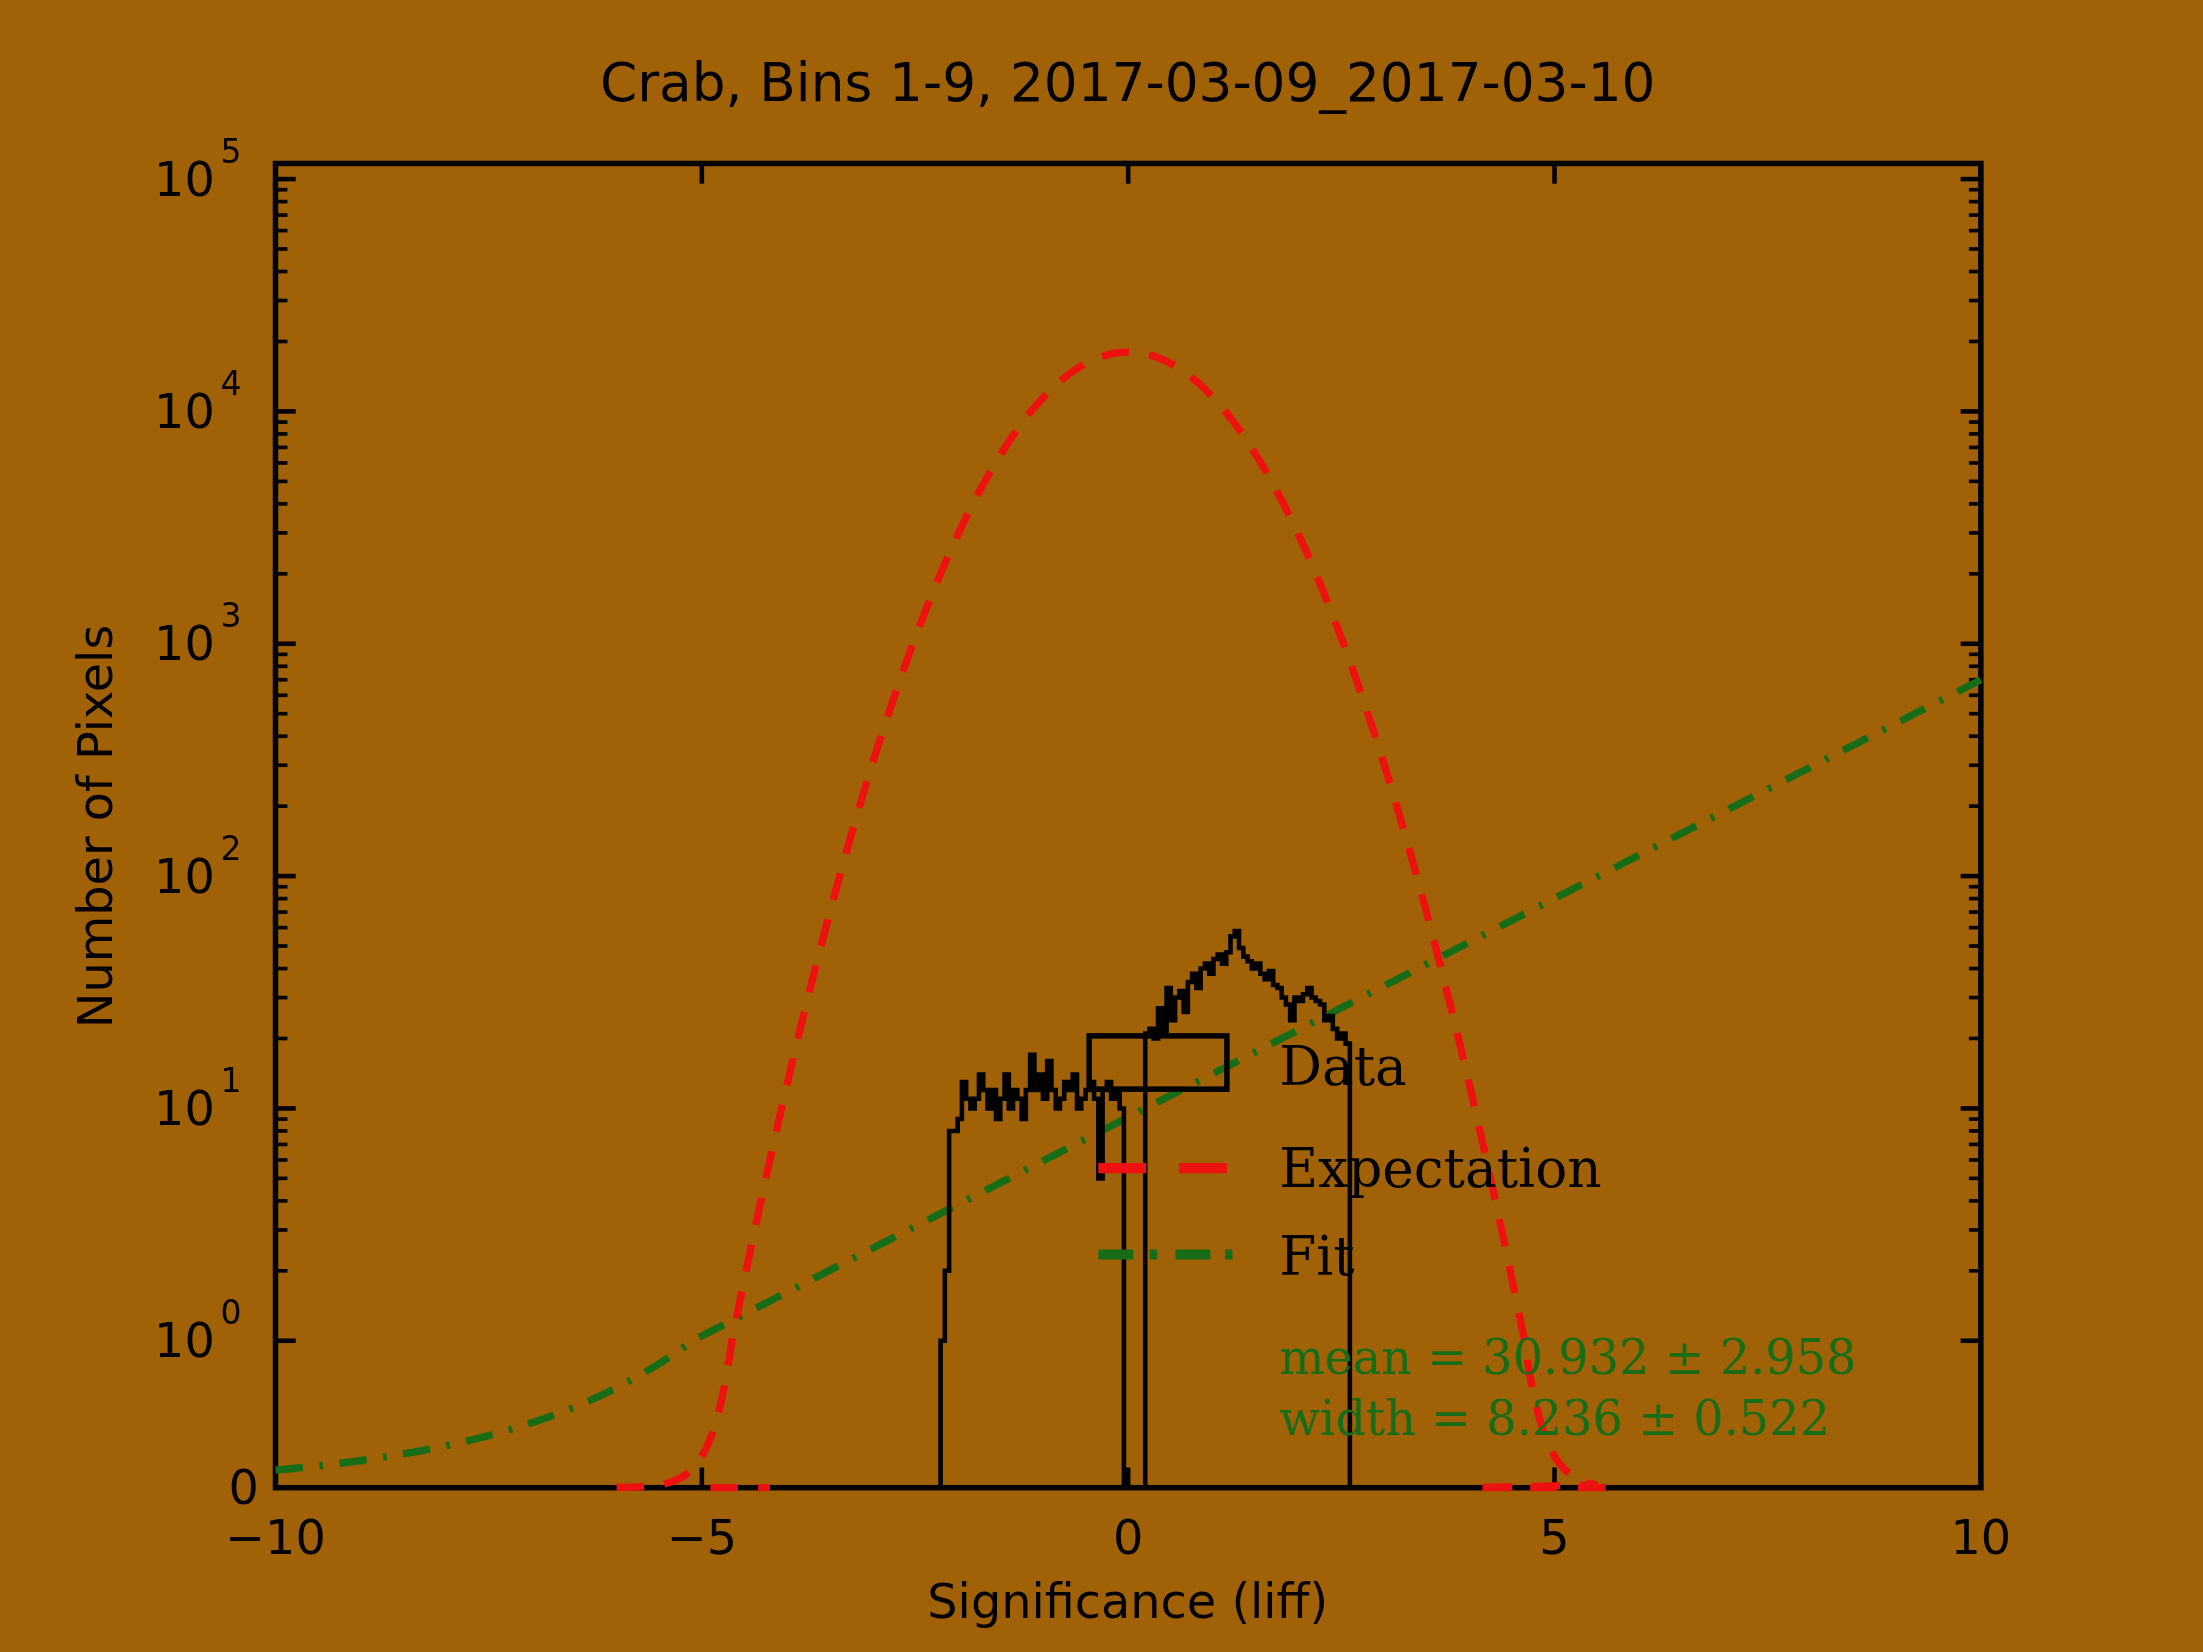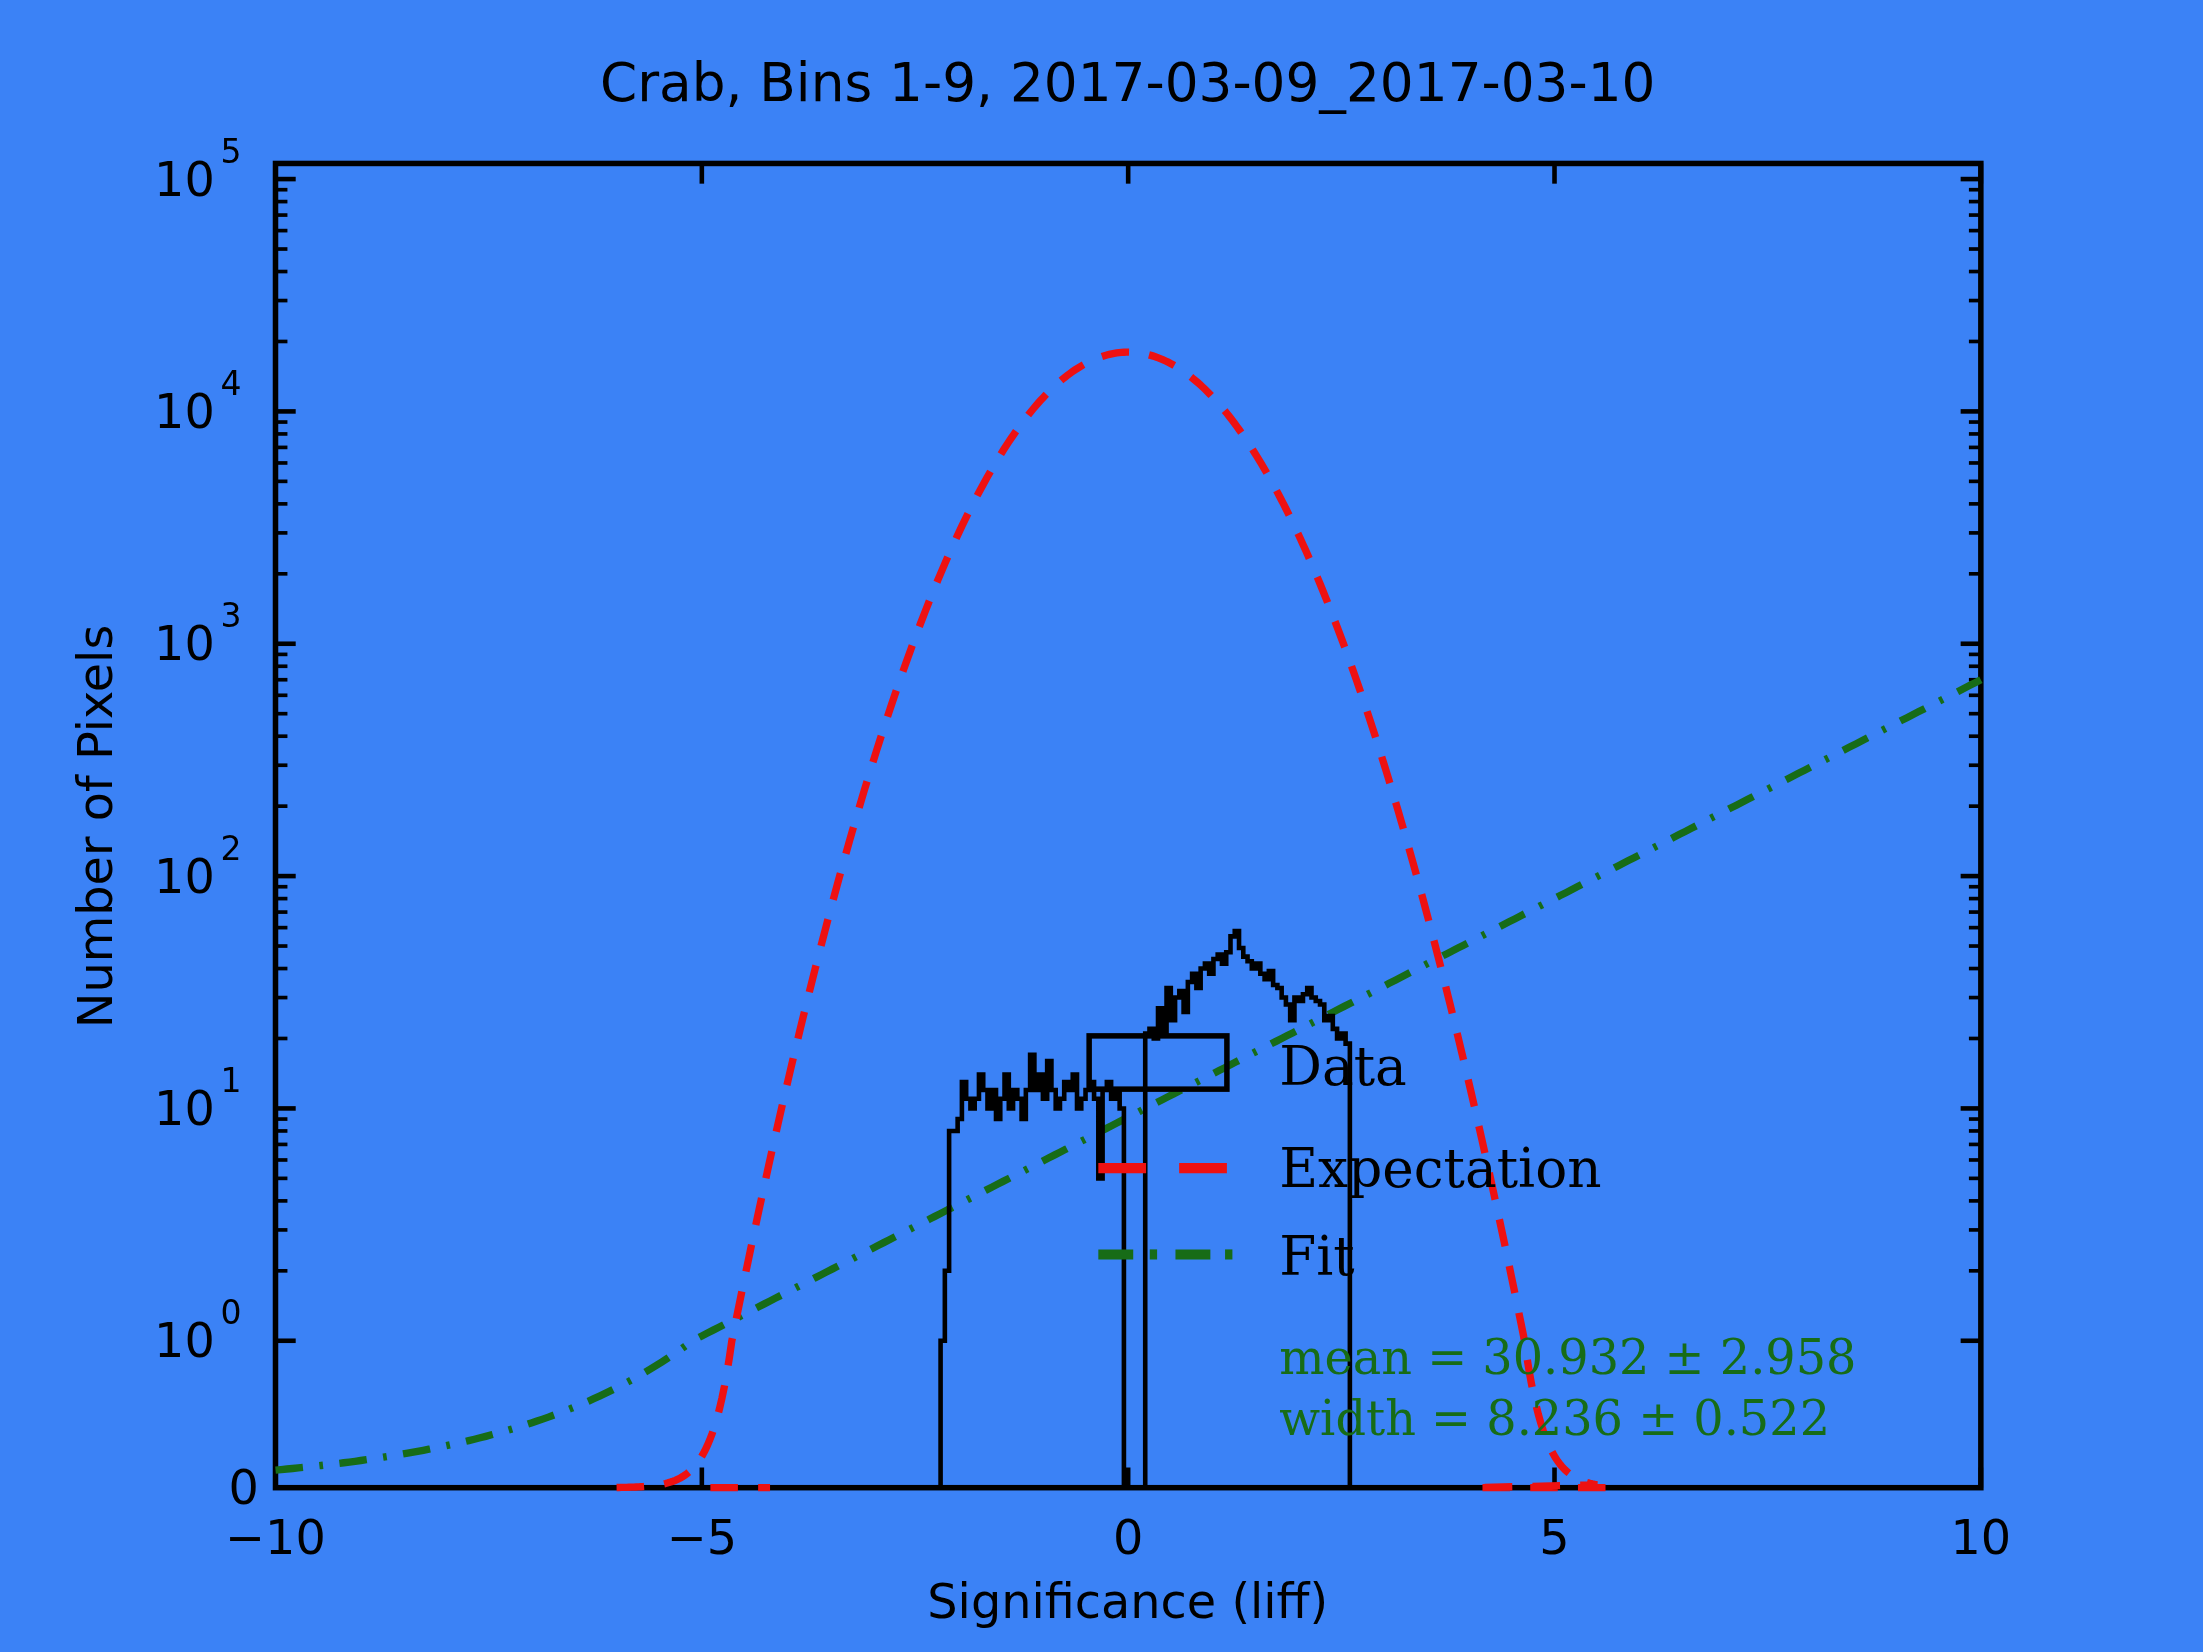--- a/index.html
+++ b/index.html
@@ -10,21 +10,21 @@
   body {
     width: 2204px;
     height: 1653px;
     font-family: "DejaVu Sans", sans-serif;
     overflow: hidden;
   }
   #figure {
     position: relative;
     width: 2204px;
     height: 1653px;
-    background: #3b82f6;
+    background: #a16207;
   }
   svg#plot {
     position: absolute;
     left: 0;
     top: 0;
     width: 2204px;
     height: 1653px;
   }
   .axis-frame {
     fill: none;

